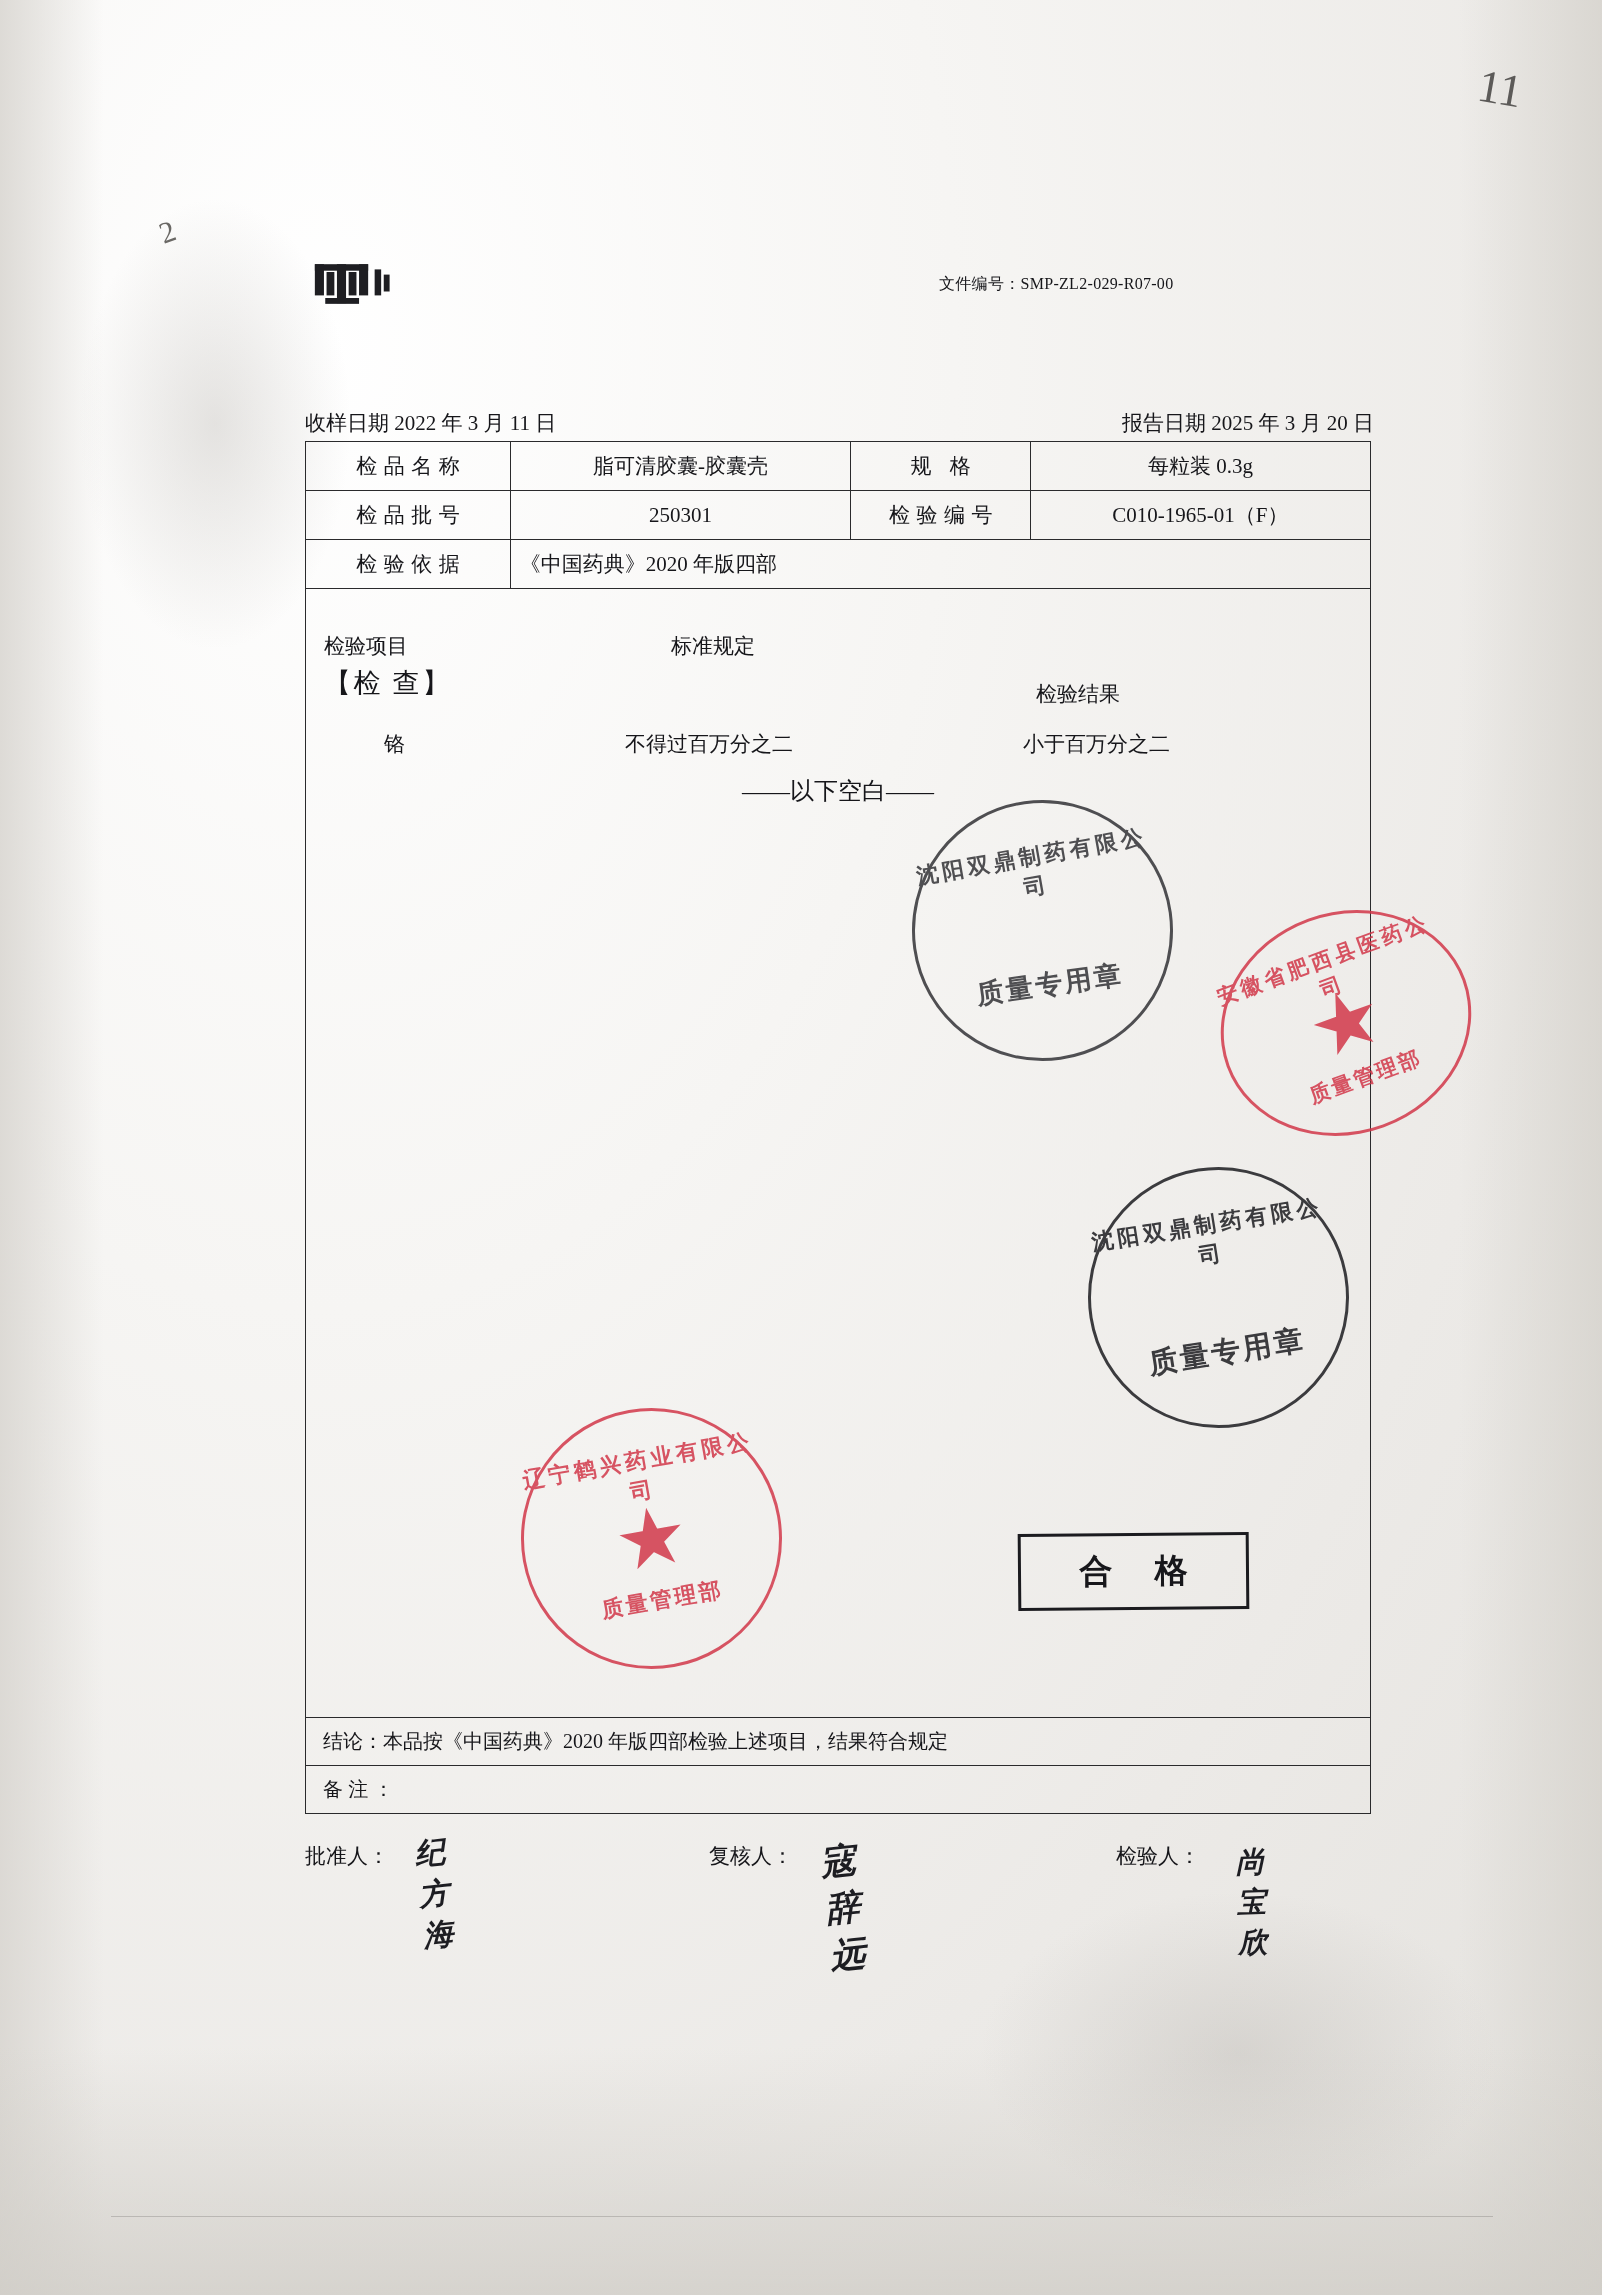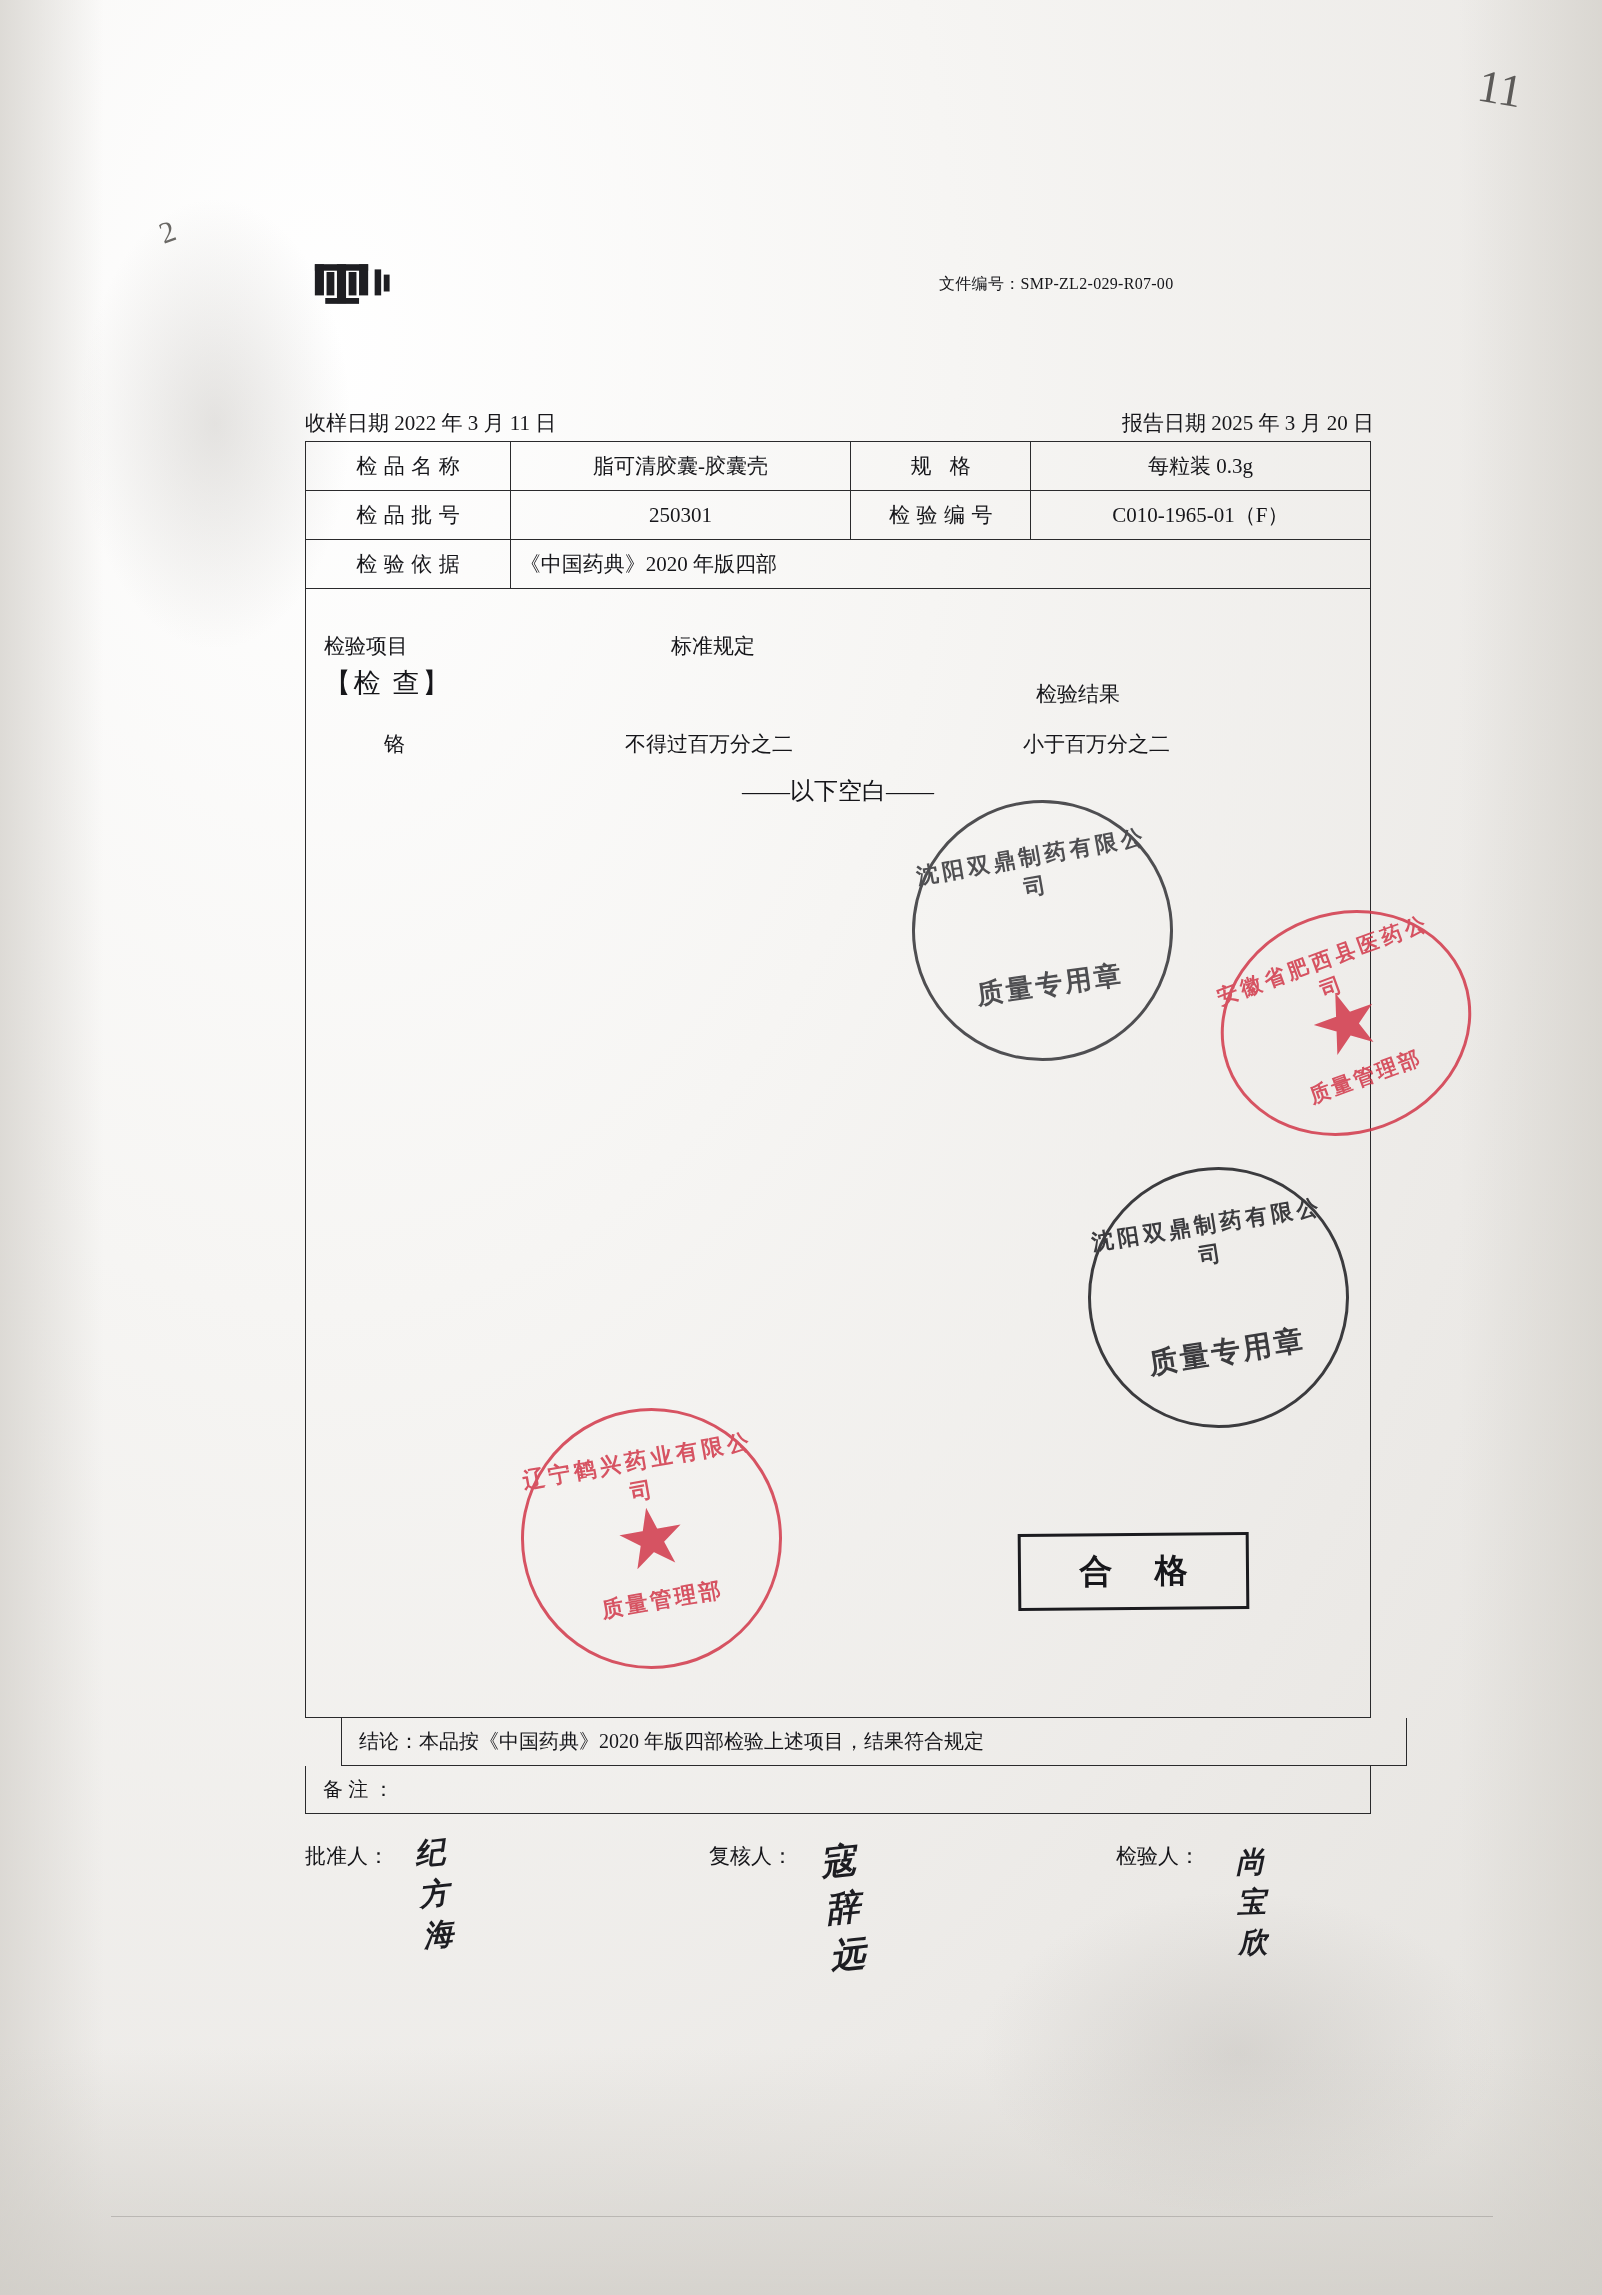--- a/index.html
+++ b/index.html
@@ -178,21 +178,20 @@
   .concl {
     position: absolute;
     left: 305px; top: 1718px;
     width: 1066px; height: 48px;
     border: 1.3px solid #2a2a2c;
     border-top: none;
     box-sizing: border-box;
     font-size: 20px;
     line-height: 47px;
     padding-left: 17px;
-    margin-left: 36px;
   }
   .remark {
     position: absolute;
     left: 305px; top: 1766px;
     width: 1066px; height: 48px;
     border: 1.3px solid #2a2a2c;
     border-top: none;
     box-sizing: border-box;
     font-size: 20px;
     line-height: 47px;

